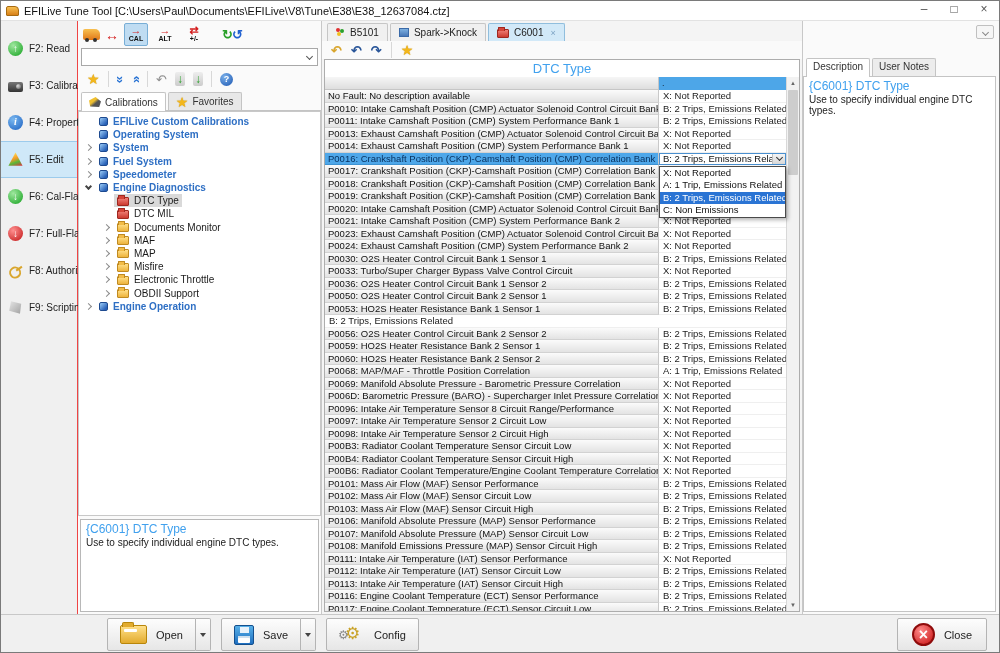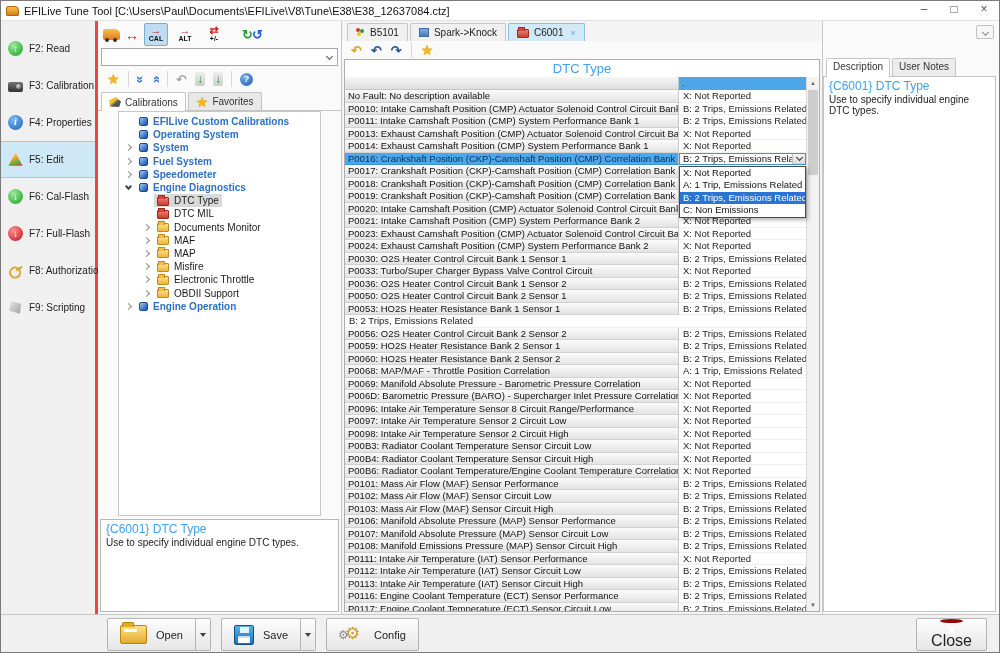--- a/index.html
+++ b/index.html
@@ -7,21 +7,21 @@
   .window{width:1000px;height:653px;position:relative;background:#f0f0f0;border:1px solid #7a7a7a;overflow:hidden;}
   
   .titlebar{height:20px;display:flex;align-items:center;background:#fff;border-bottom:1px solid #e2e2e2;padding-left:5px;}
   .app-ico{width:13px;height:10px;background:linear-gradient(#f8c050,#d88018);border:1px solid #a86a10;border-radius:2px 4px 1px 1px;margin-right:5px;flex:none;}
   .title-text{font-size:11px;color:#111;white-space:nowrap;}
   .win-controls{margin-left:auto;display:flex;}
   .win-controls span{width:30px;height:19px;text-align:center;line-height:17px;font-size:12px;color:#555;cursor:pointer;}
   
   .body{display:flex;height:593px;}
   
-  .sidebar{width:97px;background:#f0f0f0;border-right:3px solid #ef4444;padding-top:9px;flex:none;}
+  .sidebar{width:77px;background:#f0f0f0;border-right:1px solid #ef4444;padding-top:9px;flex:none;}
   .sb-item{height:37px;display:flex;align-items:center;padding-left:7px;gap:6px;cursor:pointer;}
   .sb-item.sel{background:#cfe8f8;border-top:1px solid #9ccbec;border-bottom:1px solid #9ccbec;}
   .sb-ico{width:15px;height:15px;position:relative;flex:none;}
   .sb-label{font-size:10px;color:#222;white-space:nowrap;}
   .ico-read,.ico-cal-flash,.ico-full-flash,.ico-properties{border-radius:50%;}
   .ico-read{background:radial-gradient(circle at 35% 30%,#9fe89f,#12a01c);}
   .ico-read::after{content:'↑';position:absolute;inset:0;color:#fff;font-size:10px;line-height:15px;text-align:center;font-weight:bold;}
   .ico-cal-flash{background:radial-gradient(circle at 35% 30%,#9fe89f,#12a01c);}
   .ico-cal-flash::after{content:'↓';position:absolute;inset:0;color:#fff;font-size:10px;line-height:15px;text-align:center;font-weight:bold;}
   .ico-full-flash{background:radial-gradient(circle at 35% 30%,#ff9090,#c01212);}
@@ -53,21 +53,21 @@
   .i-chev2{color:#2a74d4;font-size:13px;font-weight:bold;display:inline-block;transform:rotate(90deg);cursor:pointer;}
   .i-chev2.up{transform:rotate(-90deg);}
   .i-undo{color:#909090;font-size:13px;cursor:pointer;}
   .i-green{color:#2aa02a;font-size:12px;font-weight:bold;cursor:pointer;background:linear-gradient(#eee,#ccc);border-radius:2px;padding:0 2px;}
   .i-help{width:13px;height:13px;border-radius:50%;background:radial-gradient(circle at 35% 30%,#7ab0ea,#1a55b0);position:relative;cursor:pointer;}
   .i-help::after{content:'?';position:absolute;inset:0;text-align:center;color:#fff;font-size:9px;line-height:13px;font-weight:bold;}
   .tree-tabs{height:19px;display:flex;padding-left:3px;gap:2px;border-bottom:1px solid #c4c4c4;}
   .ttab{display:flex;align-items:center;gap:4px;padding:0 7px;font-size:10px;border:1px solid #c4c4c4;border-bottom:none;border-radius:2px 2px 0 0;background:#e8e8e8;color:#333;cursor:pointer;}
   .ttab.active{background:#fff;margin-bottom:-1px;}
   .ico-calibs{width:12px;height:10px;background:linear-gradient(140deg,#f0c030 40%,#555 60%);clip-path:polygon(0 35%,55% 0,100% 45%,85% 100%,10% 95%);}
-  .tree{flex:1;background:#fff;border:1px solid #c8c8c8;margin:0 20px;overflow:hidden;padding-top:3px;}
+  .tree{flex:1;background:#fff;border:1px solid #c8c8c8;margin:0 0;overflow:hidden;padding-top:3px;}
   .tree-row{height:13.2px;display:flex;align-items:center;font-size:10px;cursor:pointer;}
   .tree-row.lvl1{padding-left:7px;}
   .tree-row.lvl2{padding-left:25px;}
   .chev{width:5px;height:5px;margin-right:5px;flex:none;}
   .chev.collapsed{border-right:1px solid #8a8a8a;border-bottom:1px solid #8a8a8a;transform:rotate(-45deg);}
   .chev.expanded{border-right:2px solid #444;border-bottom:2px solid #444;transform:rotate(45deg);margin-top:-3px;}
   .tree-sel{display:flex;align-items:center;gap:5px;padding:0 3px;height:100%;}
   .tree-sel.sel{background:#d9d9d9;}
   .t-label{white-space:nowrap;color:#1a1a1a;}
   .t-label.cat{color:#2e6fc4;font-weight:bold;}
@@ -134,21 +134,21 @@
   .f-split::after{content:'';width:0;height:0;border-left:3px solid transparent;border-right:3px solid transparent;border-top:4px solid #444;}
   .ico-open-folder{width:27px;height:19px;background:linear-gradient(#ffe08a,#e2ab2e);border:1px solid #b8860b;border-radius:2px 2px 2px 2px;position:relative;}
   .ico-open-folder::before{content:'';position:absolute;top:-4px;left:1px;width:10px;height:4px;background:#e2ab2e;border:1px solid #b8860b;border-bottom:none;border-radius:2px 2px 0 0;}
   .ico-open-folder::after{content:'';position:absolute;top:3px;left:3px;width:13px;height:3px;background:#fff;border-radius:1px;}
   .ico-floppy{width:20px;height:20px;background:linear-gradient(#58b0e8,#1f6fc0);border:1px solid #14508e;border-radius:2px;position:relative;}
   .ico-floppy::before{content:'';position:absolute;top:1px;left:5px;width:9px;height:6px;background:#e8f2fa;}
   .ico-floppy::after{content:'';position:absolute;bottom:1px;left:3px;width:12px;height:7px;background:#fff;border-radius:1px;box-shadow:inset 0 2px 0 #cfe0ee;}
   .ico-gears{position:relative;width:26px;height:20px;}
   .ico-gears .g1{position:absolute;left:6px;top:-2px;font-size:17px;color:#c9a227;}
   .ico-gears .g2{position:absolute;left:-1px;top:3px;font-size:12px;color:#8a8a8a;}
-  .close-btn{margin-left:auto;height:33px;display:flex;align-items:center;gap:9px;background:linear-gradient(#fdfdfd,#e6e6e6);border:1px solid #b4b4b4;border-radius:2px;padding:0 14px;font-size:16px;color:#222;cursor:pointer;flex-direction:column;}
+  .close-btn{margin-left:auto;height:33px;display:flex;align-items:center;gap:9px;background:linear-gradient(#fdfdfd,#e6e6e6);border:1px solid #b4b4b4;border-radius:2px;padding:0 14px;font-size:11px;color:#222;cursor:pointer;}
   .ico-close-red{width:23px;height:23px;border-radius:50%;background:radial-gradient(circle at 35% 30%,#ff8a8a,#c60f0f);border:2px solid #8e0b0b;position:relative;}
   .ico-close-red::after{content:'×';position:absolute;inset:0;color:#fff;font-size:16px;font-weight:bold;text-align:center;line-height:19px;}
 </style>
 </head>
 <body>
 
 <div class="window">
 
   <div class="titlebar">
     <span class="app-ico"></span>

